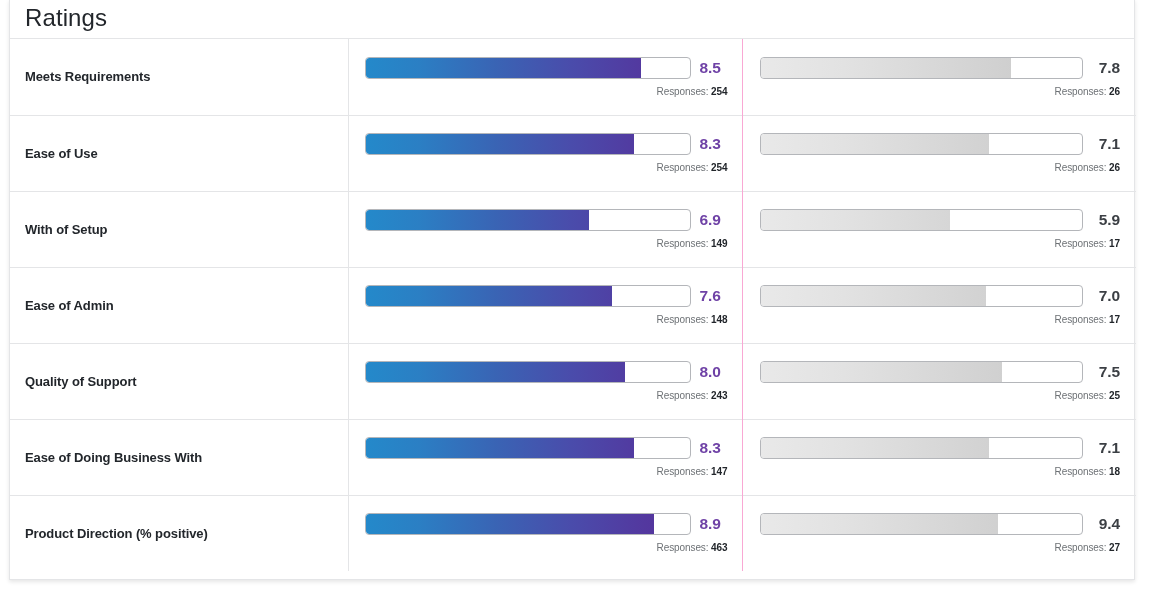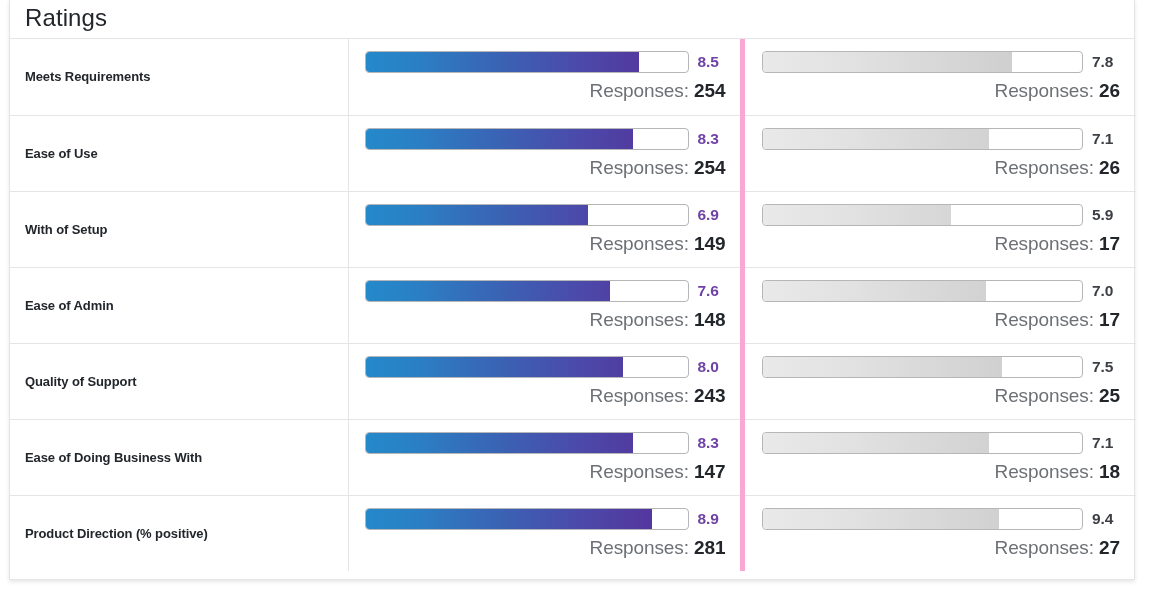--- a/index.html
+++ b/index.html
@@ -77,21 +77,21 @@
     color: #22262b;
     letter-spacing: -0.1px;
     white-space: nowrap;
   }
 
   .cell-bar {
     width: 394px;
     height: 76px;
     box-sizing: border-box;
     padding: 0 14px 0 16px;
-    border-right: 5px solid #f9a8d4;
+    border-right: 1px solid #f9a8d4;
     vertical-align: middle;
   }
   .cell-bar.last {
     border-right: none;
     padding: 0 16px 0 17px;
   }
 
   .bar-block {
     display: block;
   }
@@ -130,27 +130,27 @@
 
   .bar-score {
     flex: 0 0 auto;
     min-width: 28px;
     text-align: left;
     font-size: 15.5px;
     font-weight: 600;
     letter-spacing: -0.1px;
   }
   .bar-score.primary { color: #6f42a6; }
-  .bar-score.secondary { color: #3b3f44; }
+  .bar-score.secondary { color: #3b3f44; text-align: right; }
 
   .responses-line {
     margin-top: 7px;
     text-align: right;
     padding-right: 0px;
-    font-size: 19px;
+    font-size: 10px;
     color: #6d7175;
     letter-spacing: -0.1px;
     white-space: nowrap;
   }
   .responses-label { font-weight: 400; color: #6d7175; }
   .responses-count { font-weight: 700; color: #22262b; }
 </style>
 </head>
 <body>
 
@@ -331,21 +331,21 @@
             <div class="label-text">Product Direction (% positive)</div>
           </td>
           <td class="cell-bar">
             <div class="bar-block">
               <div class="bar-row">
                 <div class="bar-track primary">
                   <div class="bar-fill" style="width: 89%;"></div>
                 </div>
                 <div class="bar-score primary">8.9</div>
               </div>
-              <div class="responses-line"><span class="responses-label">Responses:</span> <span class="responses-count">281</span></div>
+              <div class="responses-line"><span class="responses-label">Responses:</span> <span class="responses-count">463</span></div>
             </div>
           </td>
           <td class="cell-bar last">
             <div class="bar-block">
               <div class="bar-row">
                 <div class="bar-track secondary">
                   <div class="bar-fill" style="width: 74%;"></div>
                 </div>
                 <div class="bar-score secondary">9.4</div>
               </div>

